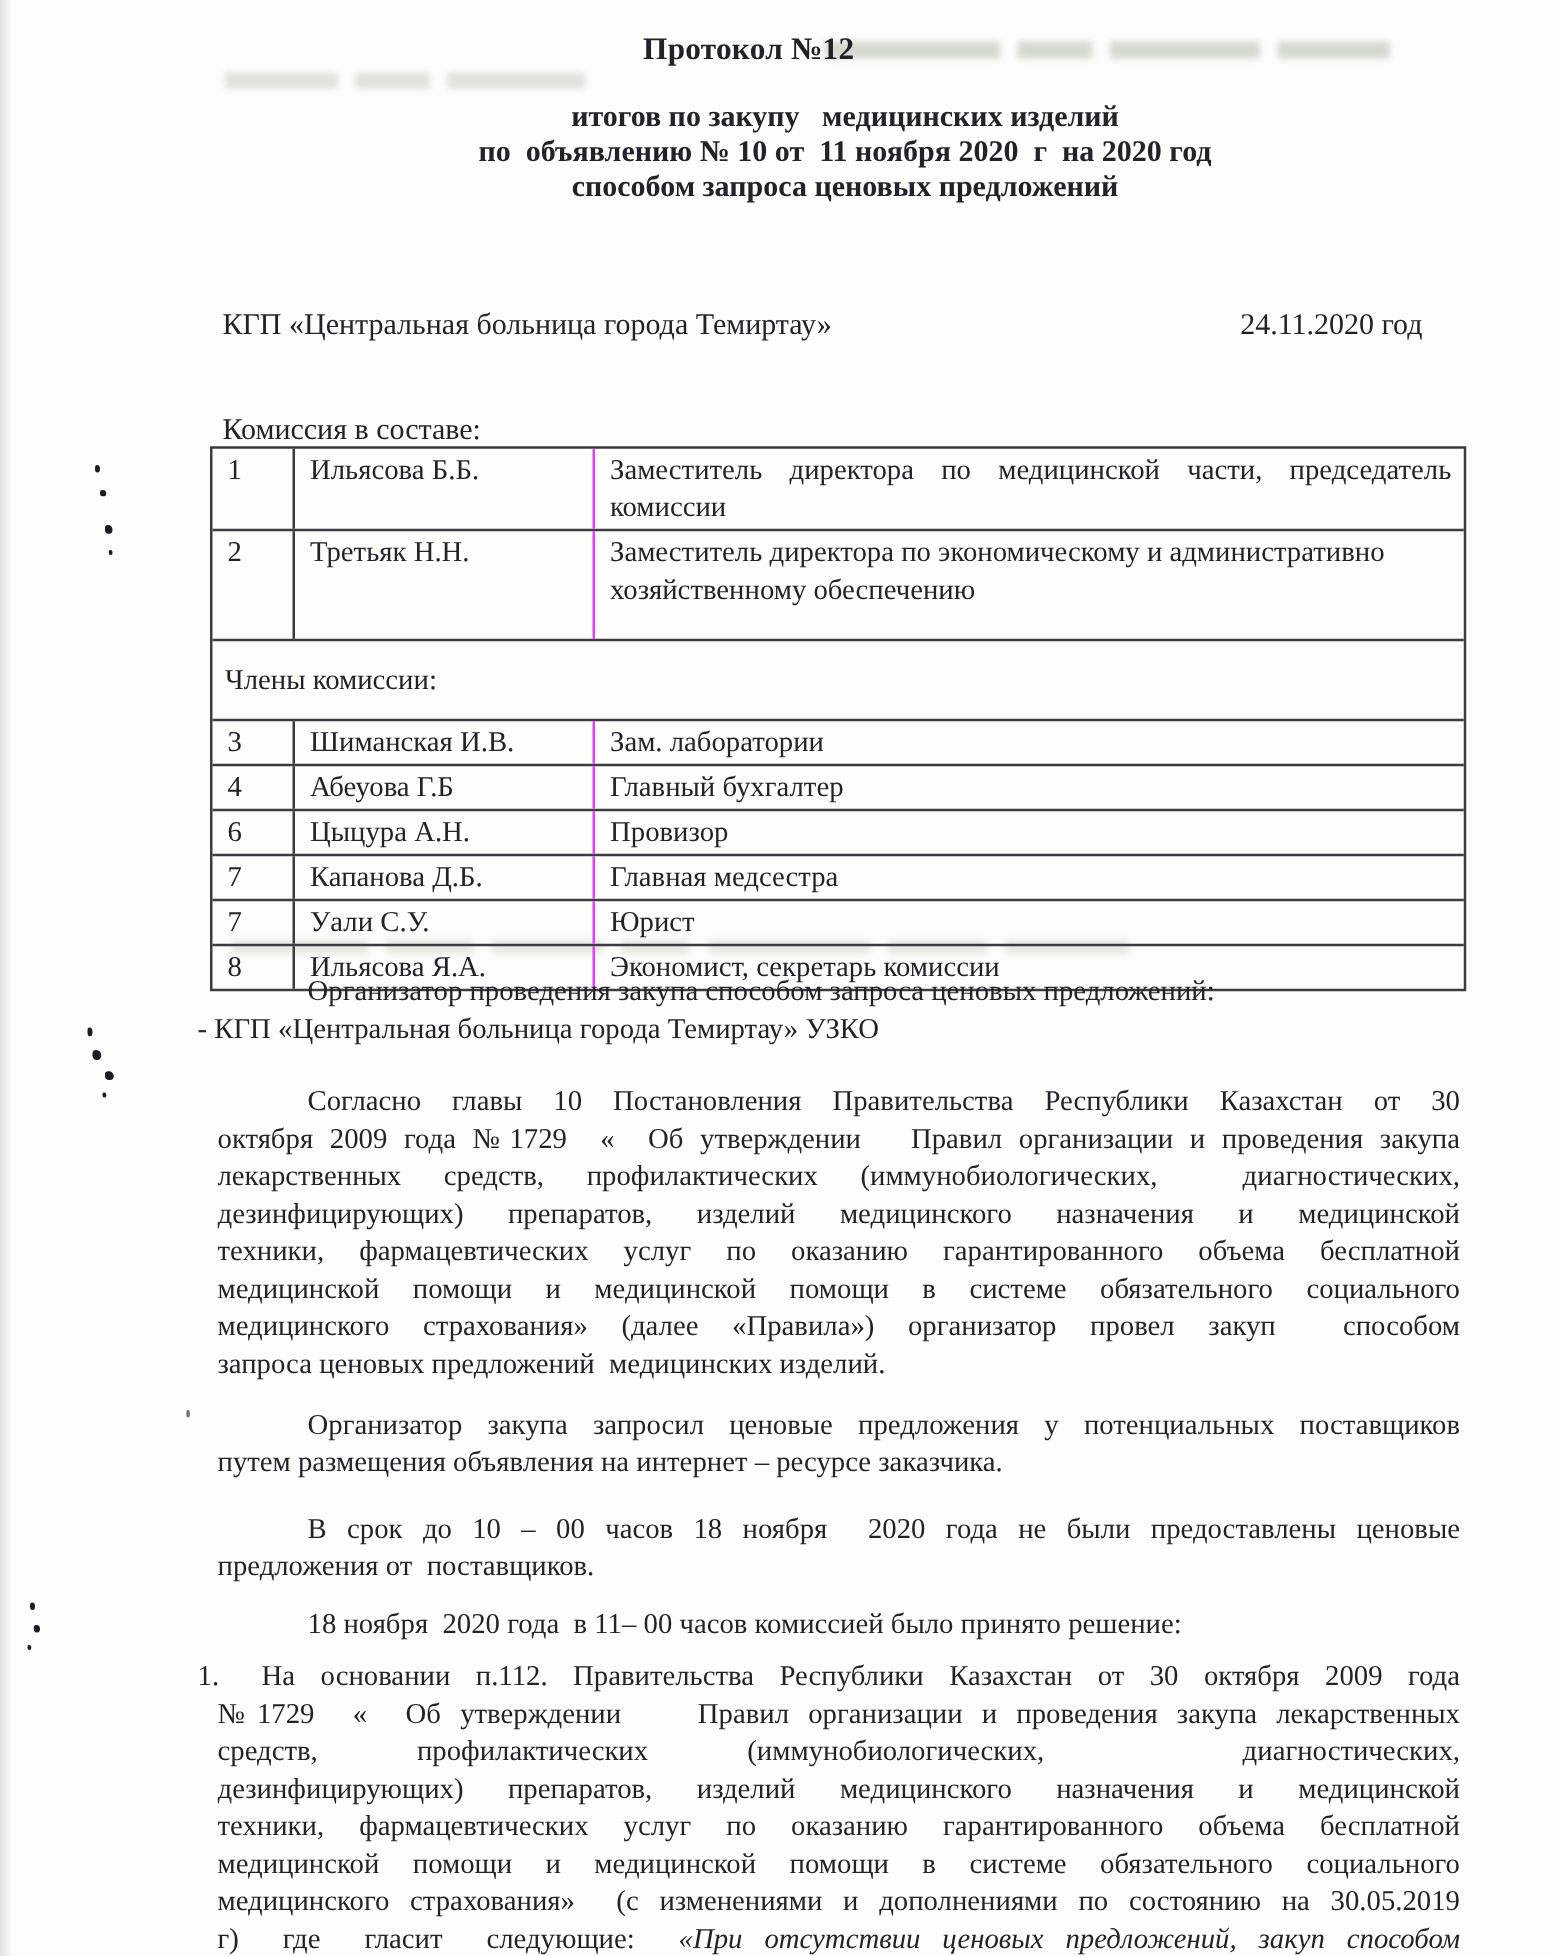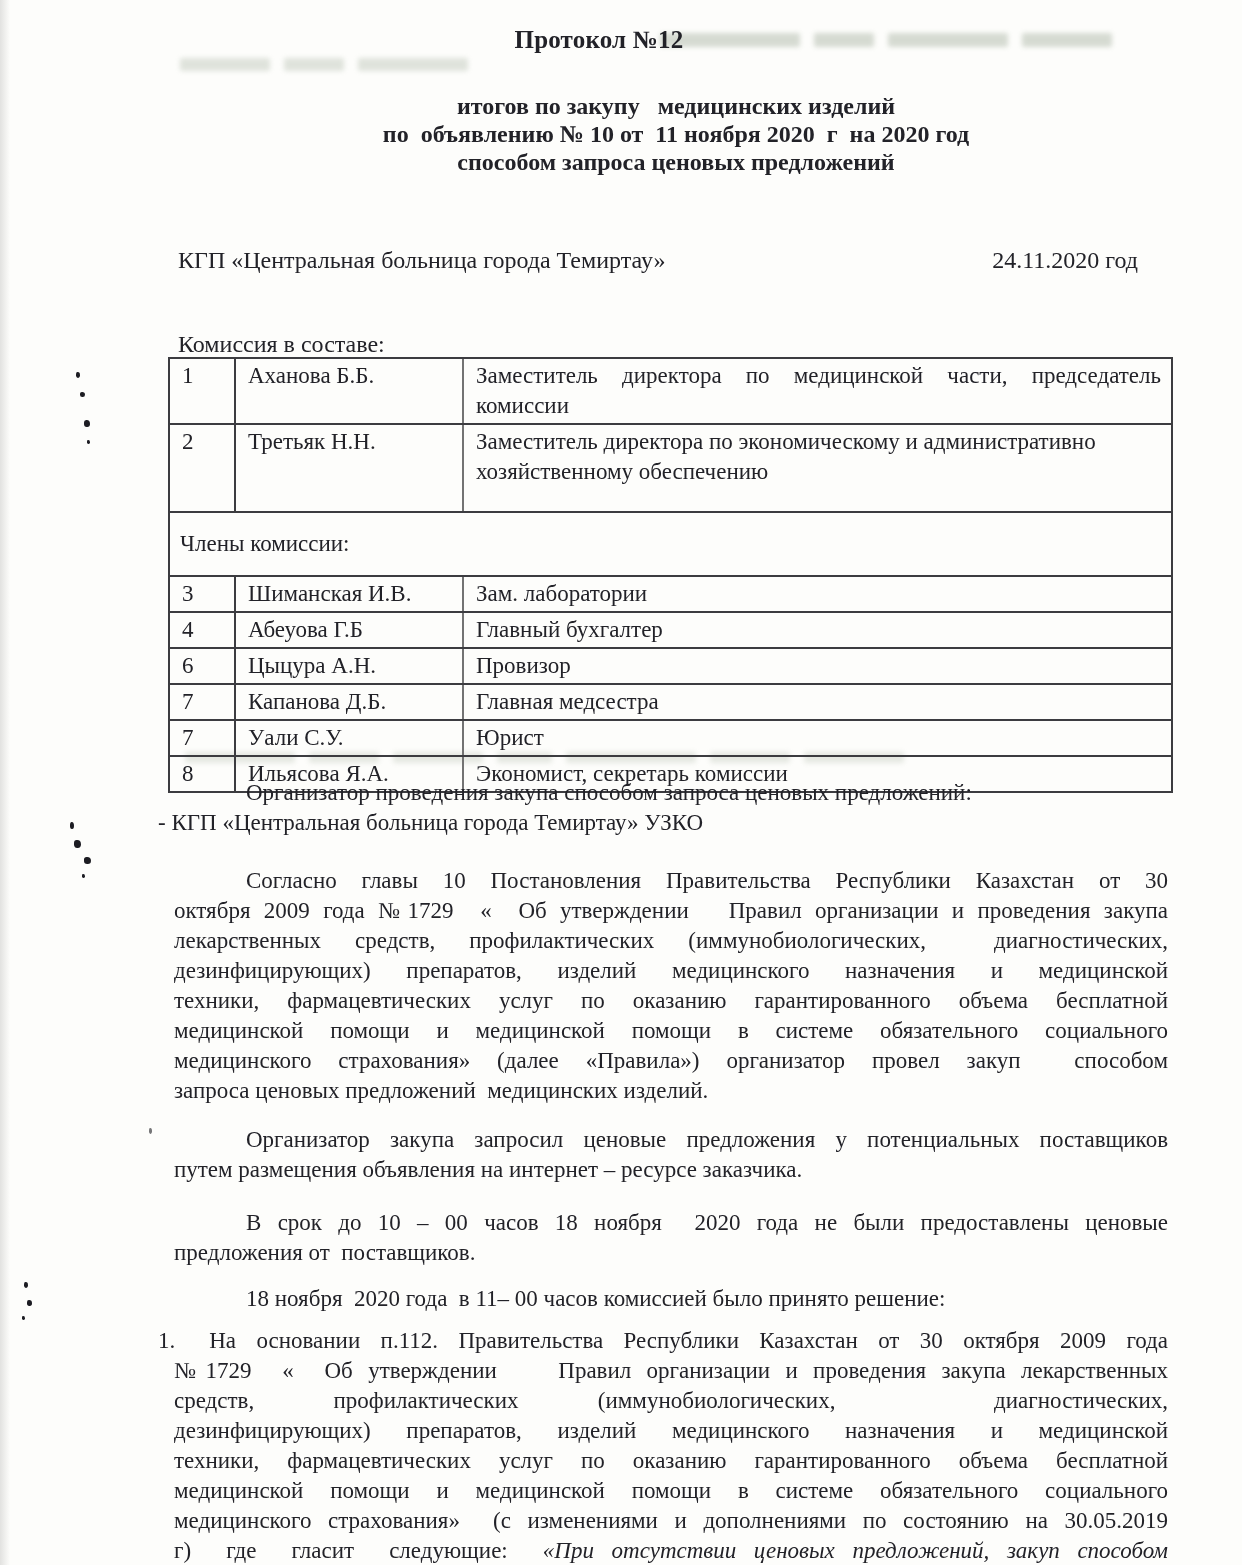--- a/index.html
+++ b/index.html
@@ -12,35 +12,35 @@
     overflow:hidden;
     font-family:"Liberation Serif", "DejaVu Serif", serif;
     color:#222228;
   }
   .edge-shade{position:absolute;left:0;top:0;bottom:0;width:10px;
     background:linear-gradient(90deg,rgba(60,60,60,.14),rgba(60,60,60,0));}
   
   .title{position:absolute;top:26px;left:0;width:1198px;text-align:center;
     font-weight:bold;font-size:25px;letter-spacing:.2px;}
   .sub{position:absolute;left:110px;width:1132px;text-align:center;
-    font-weight:bold;font-size:24px;white-space:pre;margin-top:12px;}
+    font-weight:bold;font-size:24px;white-space:pre;}
   .sub1{top:81px;} .sub2{top:109px;} .sub3{top:137px;}
   
   .orgline{position:absolute;top:247px;left:178px;width:960px;
     display:flex;justify-content:space-between;font-size:24px;}
   .commission-label{position:absolute;top:331px;left:178px;font-size:24px;}
   
   .ctable{position:absolute;top:357px;left:168px;width:1001px;
     border:2px solid #3c3c40;border-bottom-width:2px;font-size:23px;line-height:30px;}
   .trow{display:flex;border-bottom:2px solid #3c3c40;}
   .trow:last-child{border-bottom:none;}
   .cell{padding:2px 10px 2px 12px;box-sizing:border-box;}
   .c-num{width:64px;flex:0 0 64px;}
   .c-name{width:228px;flex:0 0 228px;border-left:2px solid #3c3c40;}
-  .c-role{flex:1 1 auto;border-left:2px solid #737373;}
+  .c-role{flex:1 1 auto;border-left:2px solid #d946ef;margin-left:12px;}
   .c-role.just2{text-align:justify;}
   .c-span{width:100%;padding:16px 10px;}
   
   .bodytext{position:absolute;top:778px;left:174px;width:994px;
     font-size:23px;line-height:30px;}
   .para{margin:0;}
   .para1{margin-bottom:28px;} .para2{margin-bottom:19px;}
   .para3{margin-bottom:23px;} .para4{margin-bottom:16px;}
   .para5{margin-bottom:12px;}
   .pline{height:30px;overflow:hidden;white-space:pre-wrap;text-align:left;}
@@ -108,21 +108,21 @@
   <div class="orgline">
     <span>КГП «Центральная больница города Темиртау»</span>
     <span>24.11.2020 год</span>
   </div>
 
   <div class="commission-label">Комиссия в составе:</div>
 
   <div class="ctable" id="ctable">
       <div class="trow" style="min-height: 59px;">
         <div class="cell c-num">1</div>
-        <div class="cell c-name">Аханова Б.Б.</div>
+        <div class="cell c-name">Ильясова Б.Б.</div>
         <div class="cell c-role just2">Заместитель  директора  по  медицинской части, председатель комиссии</div>
       </div>
       <div class="trow" style="min-height: 86px;">
         <div class="cell c-num">2</div>
         <div class="cell c-name">Третьяк Н.Н.</div>
         <div class="cell c-role">Заместитель директора по экономическому и административно хозяйственному  обеспечению</div>
       </div>
       <div class="trow" style="min-height: 55px;">
         <div class="cell c-span">Члены комиссии:</div>
       </div>

